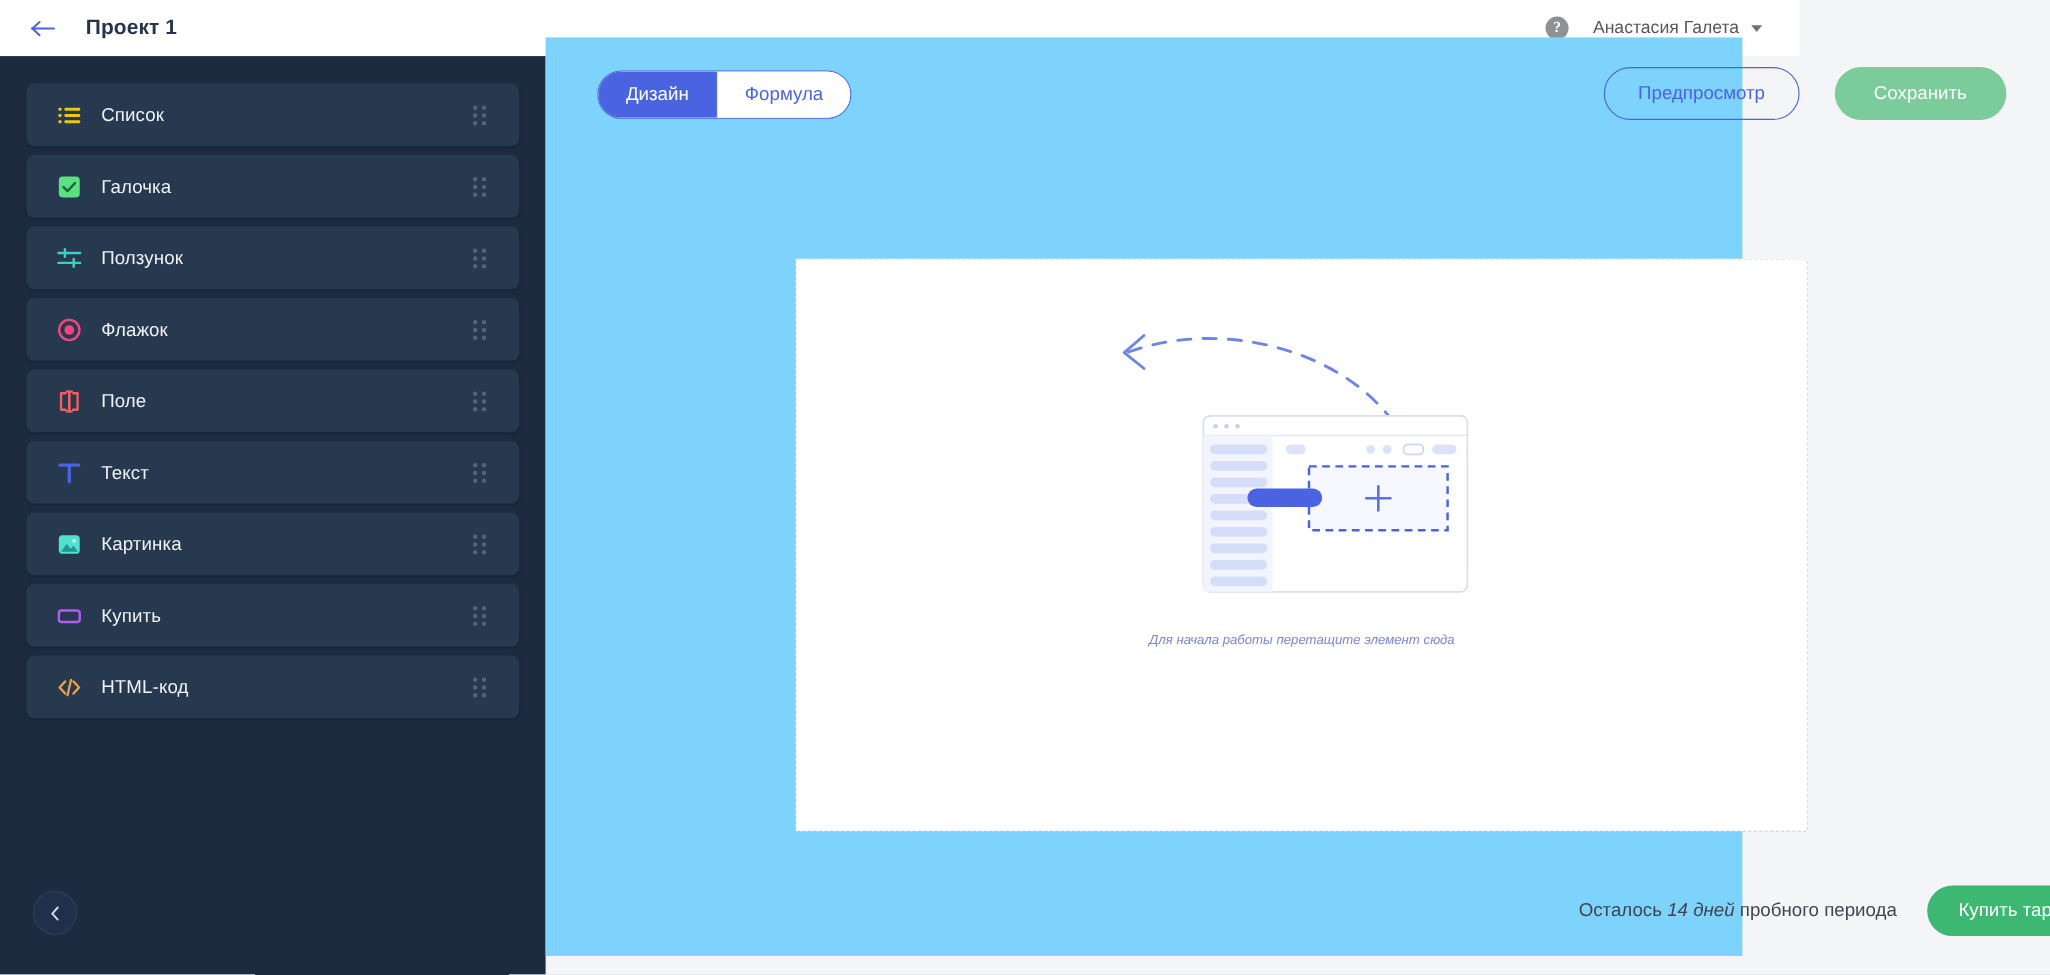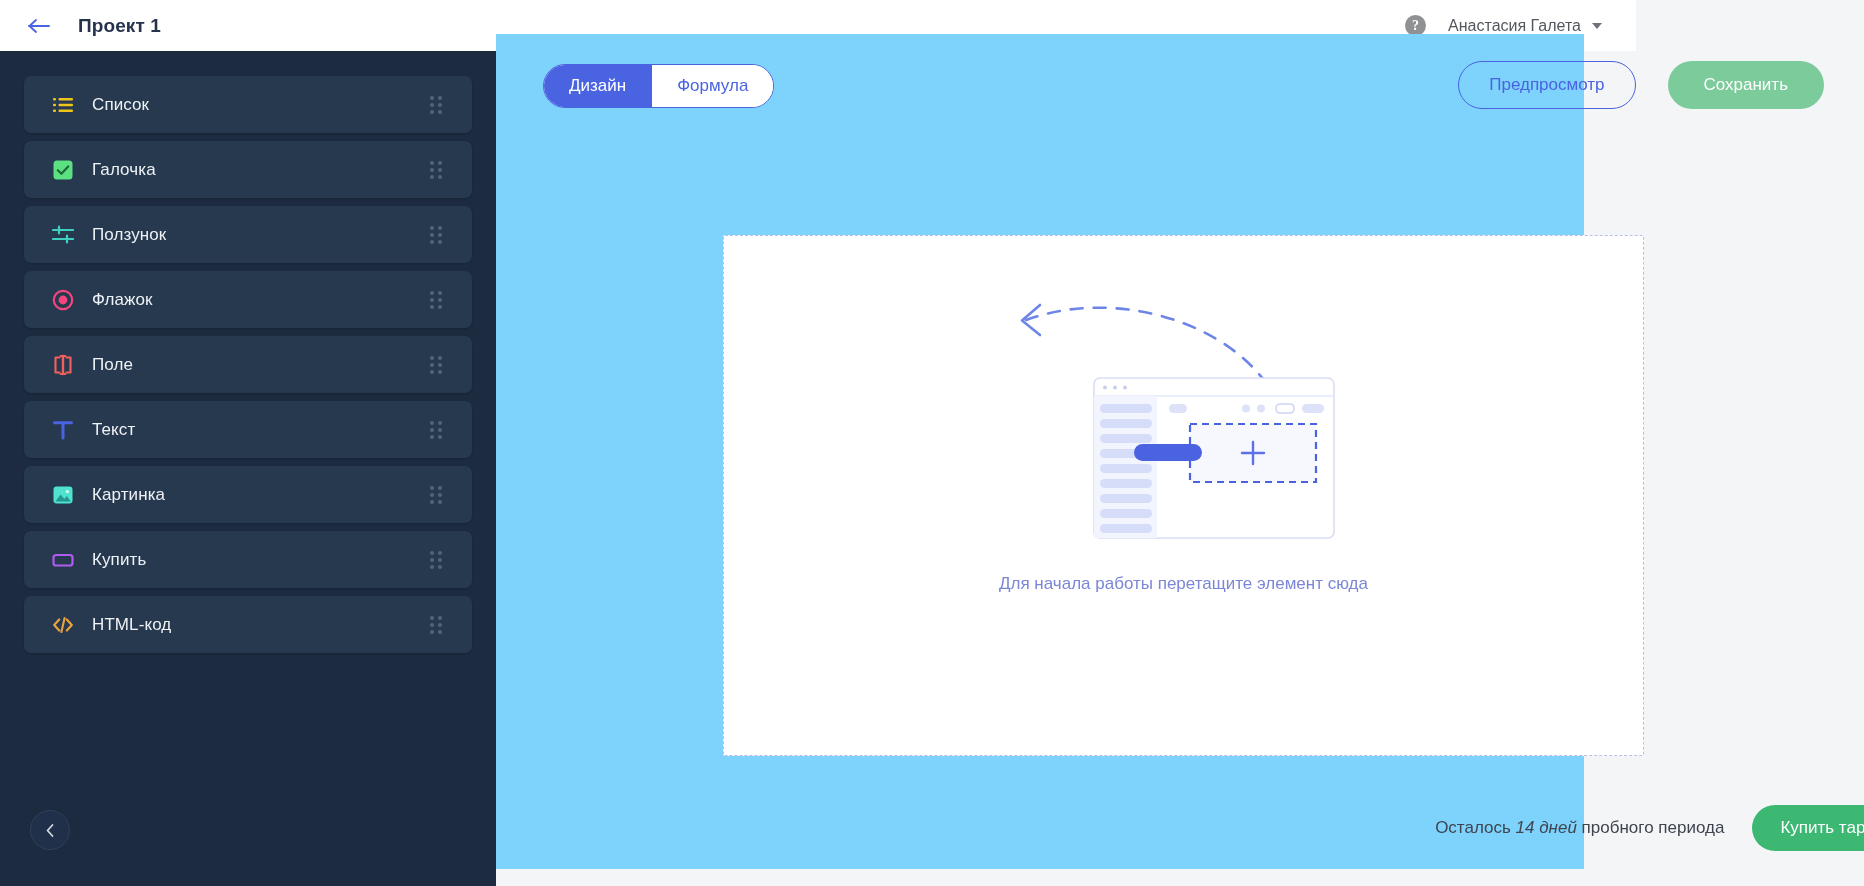--- a/index.html
+++ b/index.html
@@ -145,21 +145,21 @@
     position: absolute; left: 0; top: 0; width: 100%; height: 100%;
   }
   #dz-illustration {
     position: absolute; left: 50%; top: 14px;
     transform: translateX(-50%);
     width: 420px; height: 310px;
   }
   #dz-caption {
     position: absolute; left: 0; right: 0; top: 338px;
     text-align: center;
-    font-size: 17px; color: #7b86d6;
+    font-size: 12px; color: #7b86d6; font-style: italic;
   }
 
   
   #trial-bar {
     position: absolute; left: 496px; bottom: 0;
     width: 1368px; height: 82px;
     display: flex; align-items: center; justify-content: center;
     gap: 28px;
   }
   #trial-text { font-size: 17px; color: #3f4450; text-align: right; }

